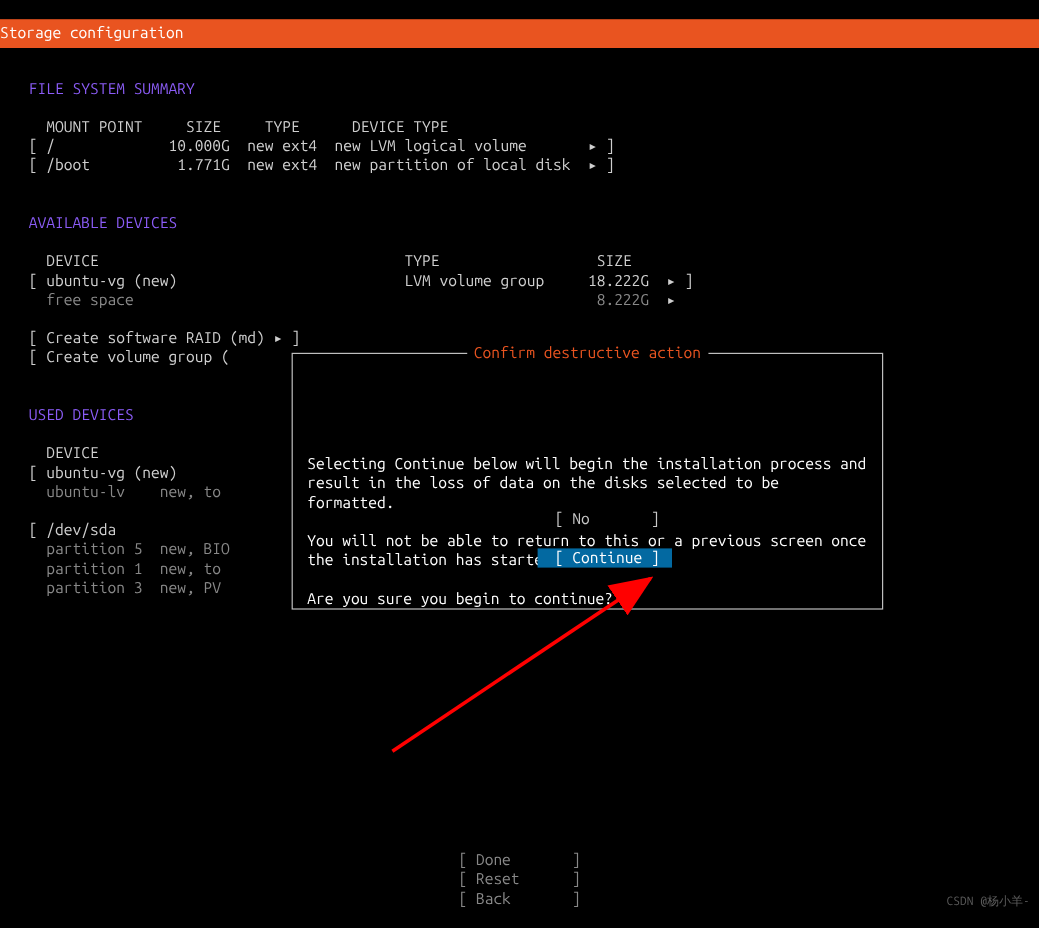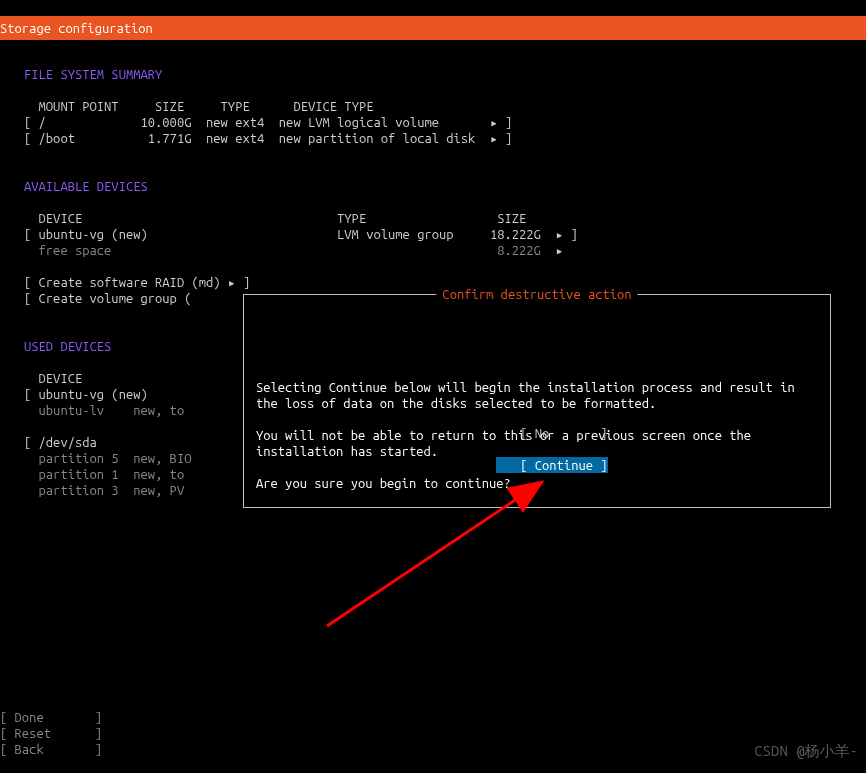--- a/index.html
+++ b/index.html
@@ -37,21 +37,21 @@
     right: 24px;
     color: #cfcfcf;
   }
   .section-title { color: #8b5cf6; }
   .dim { color: #888; }
   .arrow { color: #cfcfcf; }
   .modal {
     position: absolute;
     top: 294px;
     left: 243px;
-    width: 588px;
+    width: 493px;
     height: 214px;
     border: 1px solid #bfbfbf;
     background: #000;
     padding: 20px 12px 10px 12px;
   }
   .modal-title {
     position: absolute;
     top: -9px;
     left: 50%;
     transform: translateX(-50%);
@@ -62,37 +62,38 @@
   .modal-body { color: #fff; white-space: pre-wrap; }
   .modal-buttons {
     position: absolute;
     bottom: 18px;
     left: 0; right: 0;
     text-align: center;
   }
   .btn {
     display: inline-block;
     width: 112px;
-    text-align: right;
+    text-align: center;
     padding-left: 4px;
   }
   .btn-normal { color: #c8c8c8; }
   .btn-hi { background: #0369a1; color: #fff; }
   .footer {
     position: absolute;
     bottom: 16px;
     left: 0; right: 0;
+    text-align: center;
     color: #888;
   }
   .watermark {
     position: absolute;
     bottom: 14px;
     right: 8px;
     color: #7a7a7a;
-    font-size: 15px;
+    font-size: 10px;
     opacity: 0.75;
   }
   .annotation-arrow {
     position: absolute;
     top: 476px;
     left: 322px;
     width: 260px;
     height: 156px;
     pointer-events: none;
   }

